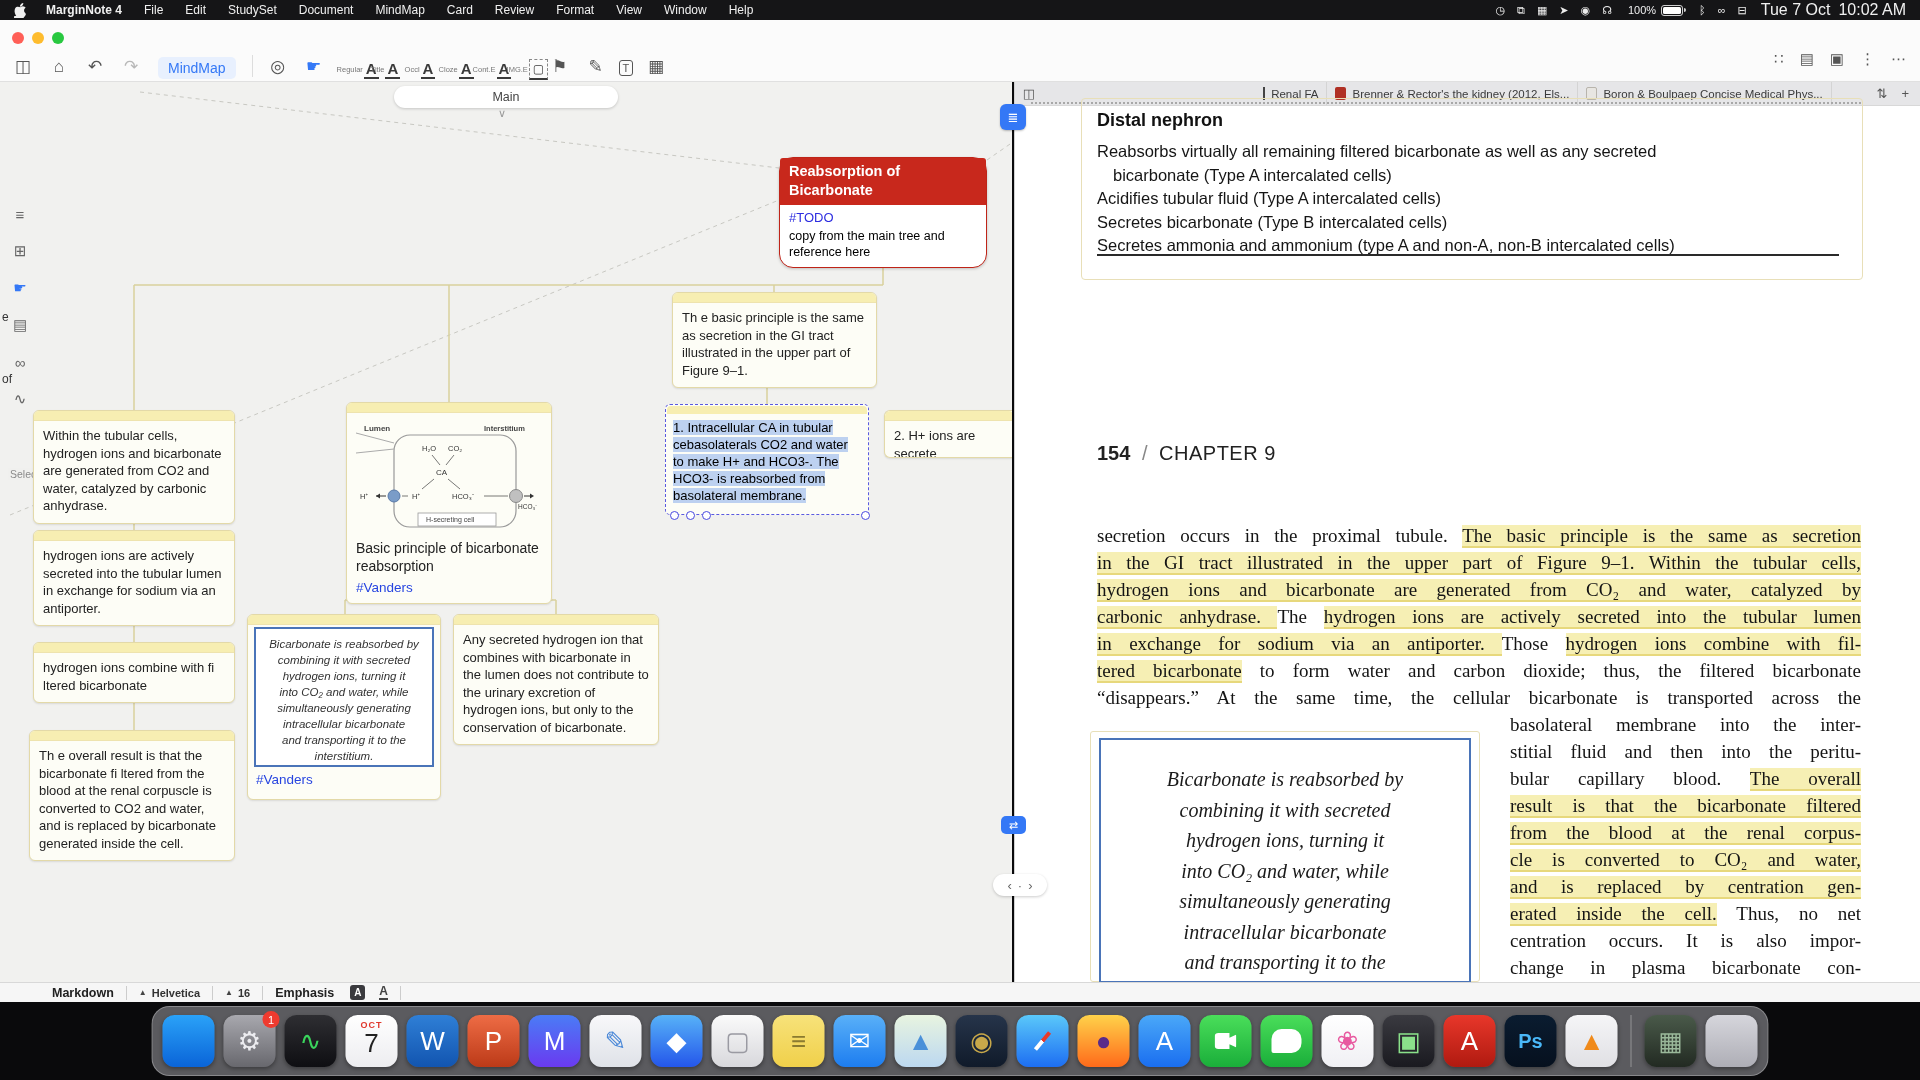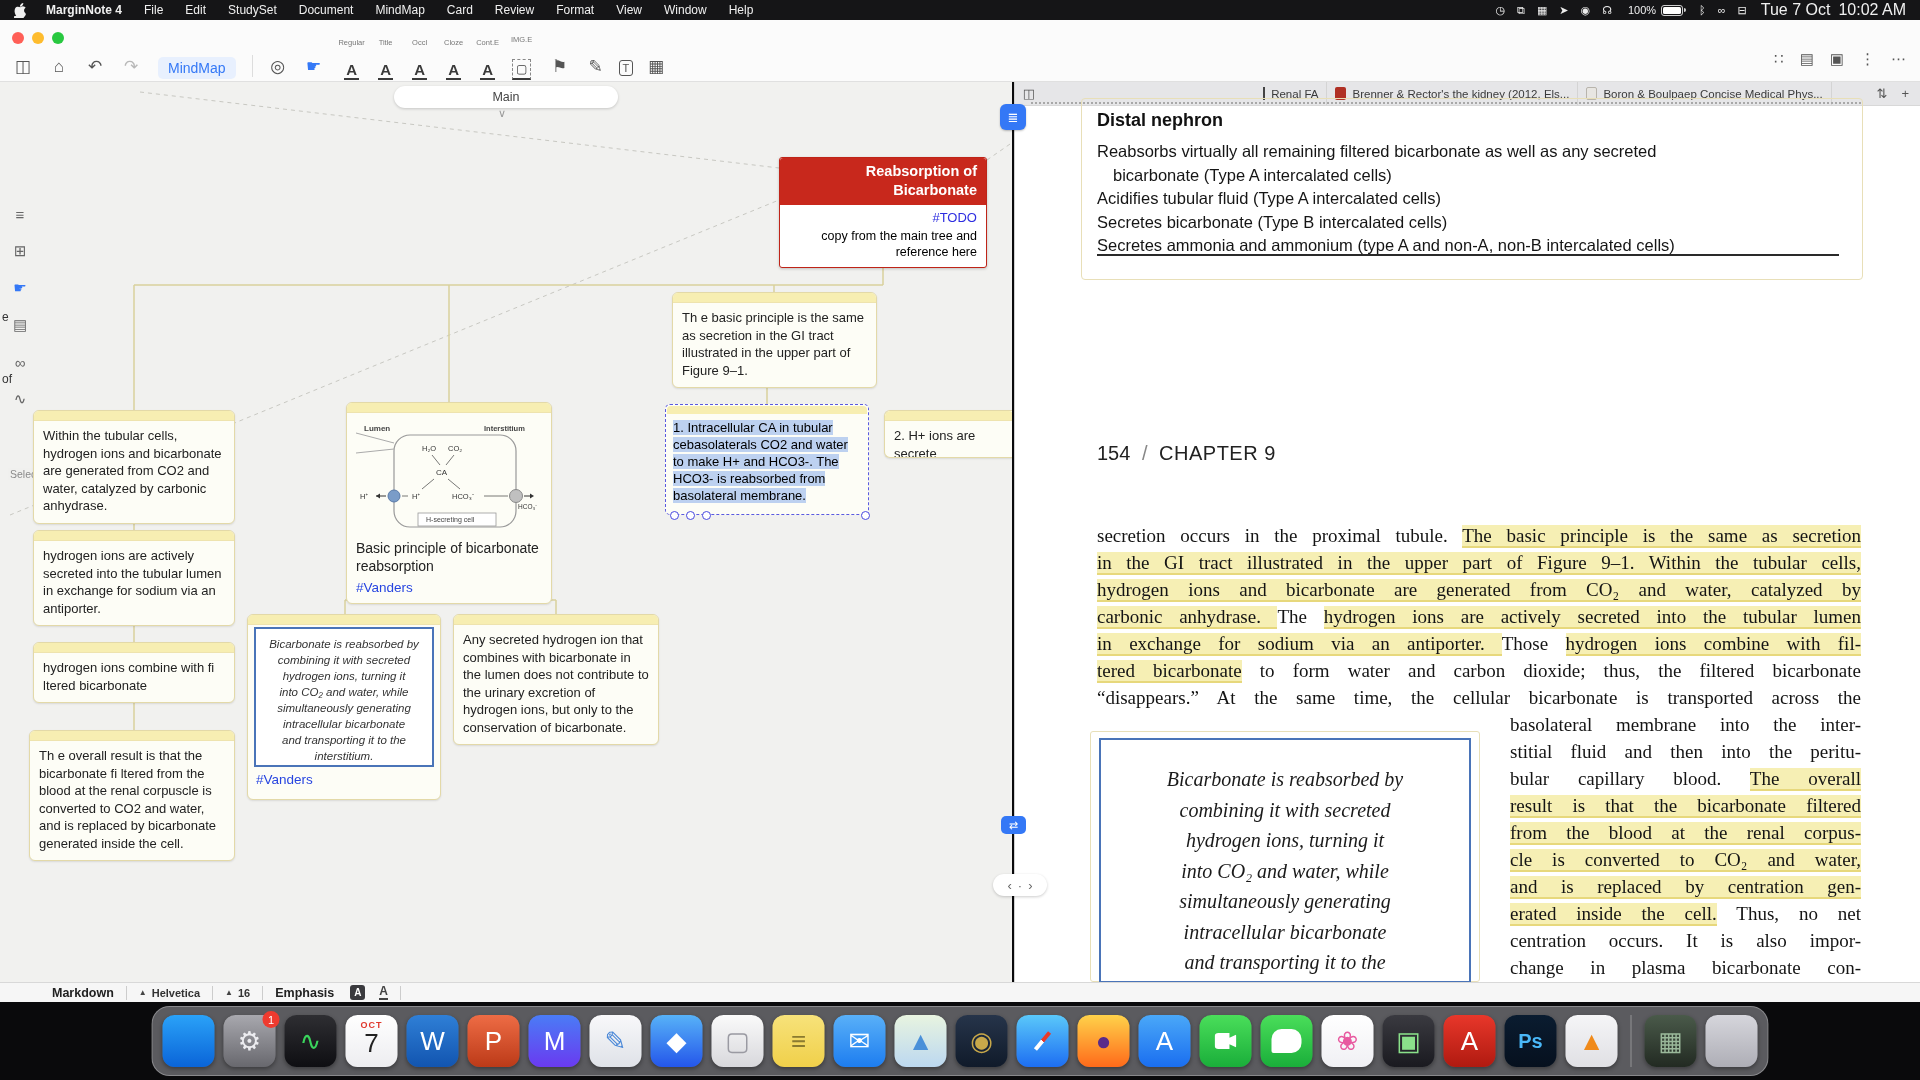--- a/index.html
+++ b/index.html
@@ -29,21 +29,21 @@
              border-bottom:1px solid #e0e0e0; }
   #lights { position:absolute; top:12px; left:12px; display:flex; gap:8px; }
   .light { width:12px; height:12px; border-radius:50%; }
   #tool-row { position:absolute; left:10px; top:28px; display:flex; align-items:flex-end; gap:10px;
               height:32px; color:#4a4a4a; }
   .tb-ic { font-size:17px; width:26px; text-align:center; padding-bottom:3px; color:#555; }
   #mode-pill { background:#e8f0fe; color:#3478f6; font-size:14px; padding:3px 10px; border-radius:5px;
                margin:0 4px 1px 4px; }
   .tb-sep { width:1px; height:22px; background:#ddd; margin:0 2px 3px 2px; }
   .tb-hand { color:#3478f6; }
-  .style-btn { width:30px; display:flex; flex-direction:column; align-items:center; gap:15px;justify-content:flex-end; }
+  .style-btn { width:30px; display:flex; align-items:center; gap:1px; }
   .style-label { font-size:7.5px; color:#777; }
   .style-glyph { font-size:15px; font-weight:bold; color:#3a3a3a; border-bottom:2.5px solid #3a3a3a;
                  line-height:16px; padding:0 2px; }
   .style-glyph.box { border:1.5px dashed #888; border-bottom:2.5px solid #3a3a3a; font-weight:normal;
                      font-size:12px; padding:1px 3px; }
   #tbox-ic { font-size:11px; border:1.5px solid #555; border-radius:3px; padding:0 3px; line-height:14px;
              margin-bottom:4px; color:#555; }
   #toolbar-right { position:absolute; right:14px; top:30px; display:flex; gap:16px; color:#555;
                    font-size:15px; }
 
@@ -70,21 +70,21 @@
   #select-label { position:absolute; left:8px; top:386px; font-size:10.5px; color:#8a8a8a;
                   background:rgba(240,240,238,.8); padding:0 2px; }
 
   .note { position:absolute; background:#fdfdf6; border:1px solid #e3d9a8; border-radius:6px;
           box-shadow:0 1px 2px rgba(0,0,0,.1); font-size:13px; color:#222; line-height:17.5px;
           padding:16px 9px 8px 9px; }
   .note::before { content:""; position:absolute; left:0; top:0; right:0; height:9px;
                   background:#f7eeb2; border-radius:5px 5px 0 0; border-bottom:1px solid #eee3ae; }
 
   #node-red { position:absolute; left:779px; top:75px; width:208px; background:#fff;
-              border:1.5px solid #bf2418; border-radius:3px; box-shadow:0 1px 3px rgba(0,0,0,.2);text-align:right; }
+              border:1.5px solid #bf2418; border-radius:14px; box-shadow:0 1px 3px rgba(0,0,0,.2); }
   #node-red-head { background:#c8281c; color:#fff; font-weight:bold; font-size:14.5px;
                    line-height:19px; padding:4px 9px 5px 9px; border-radius:3px 3px 0 0; }
   #node-red-body { padding:5px 9px 7px 9px; font-size:12.5px; line-height:16px; }
   #node-red-tag { color:#2d2de0; font-size:13px; margin-bottom:2px; }
 
   #node-selected { position:absolute; left:665px; top:322px; width:204px; background:#fdfdf6;
                    border:1.5px dashed #5a5ae0; border-radius:5px; padding:14px 7px 10px 7px;
                    font-size:13px; line-height:17px; }
   #node-selected::before { content:""; position:absolute; left:1px; top:1px; right:1px; height:8px;
                    background:#f7eeb2; border-radius:4px 4px 0 0; }
@@ -138,21 +138,21 @@
   #dotted-rule { position:absolute; left:16px; top:-4px; width:830px; border-top:2px dotted #a8a8a8; }
   #fc-box { position:absolute; left:66px; top:-8px; width:782px; height:182px;
             border:1px solid #e8dfb8; border-radius:4px; }
   #fc-head { position:absolute; left:82px; top:4px; font-size:18px; font-weight:bold; color:#111; }
   #fc-lines { position:absolute; left:82px; top:34px; width:744px; font-size:16.5px; line-height:23.5px;
               color:#151515; }
   .fc-line.ind { padding-left:16px; }
   #fc-rule { position:absolute; left:82px; top:148px; width:742px; border-top:2px solid #2a2a2a; }
 
   #page-head { position:absolute; left:82px; top:336px; font-size:20px; color:#222; }
-  #page-head .num { font-weight:normal; }
+  #page-head .num { font-weight:bold; }
   #page-head .sep { color:#888; padding:0 6px; }
   #page-head .chap { letter-spacing:0.5px; }
 
   .book { font-family:"Liberation Serif", serif; color:#141414; }
   #para-full { position:absolute; left:82px; top:416px; width:764px; font-size:19px; }
   #para-col  { position:absolute; left:495px; top:605px; width:351px; font-size:19px; }
   .pline { line-height:27px; text-align:justify; text-align-last:justify; white-space:nowrap; }
   .hl { background:#f6efb4; box-shadow:0 2px 0 #e7d87c; }
   .it { }
 

